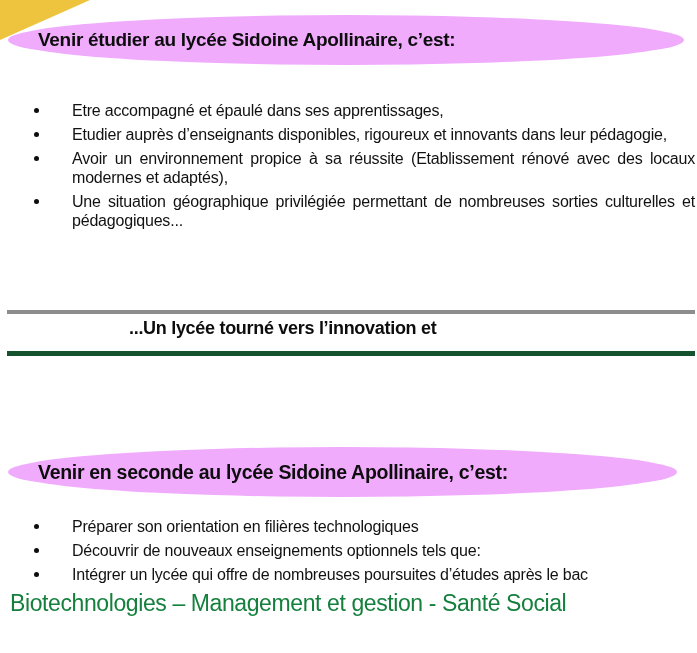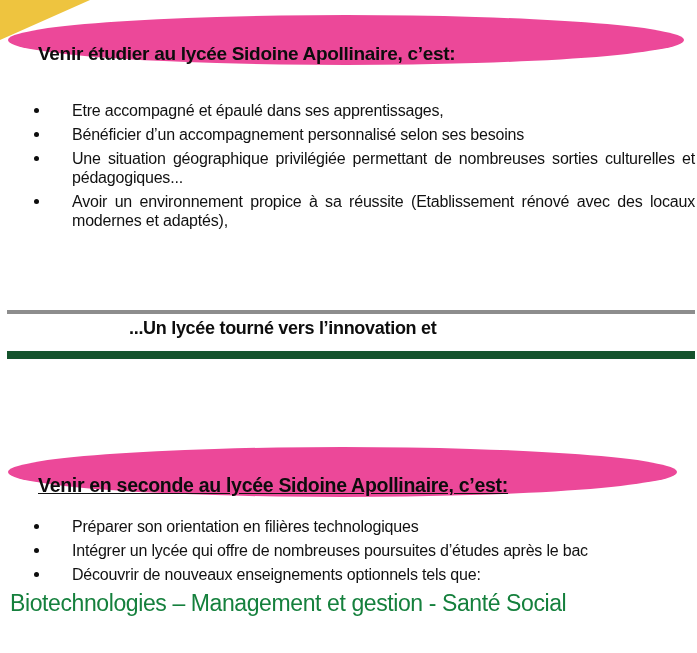--- a/index.html
+++ b/index.html
@@ -26,27 +26,27 @@
     height: 40px;
     background: #eec43f;
     clip-path: polygon(0 0, 100% 0, 55% 45%, 0 100%);
   }
 
   
   .banner {
     position: absolute;
     left: 8px;
     height: 50px;
-    background: #ec4899;
+    background: #f0abfc;
     border-radius: 50% / 50%;
     display: flex;
-    align-items: flex-end;
+    align-items: center;
   }
   .banner-1 { top: 15px;  width: 676px; }
-  .banner-2 { top: 447px; width: 669px; text-decoration: underline; }
+  .banner-2 { top: 447px; width: 669px; }
   .banner-title {
     padding-left: 30px;
     font-weight: bold;
     font-size: 19px;
     letter-spacing: -0.3px;
     white-space: nowrap;
     color: #0d0d0d;
   }
   .banner-2 .banner-title { font-size: 19.5px; }
 
@@ -82,21 +82,21 @@
     background: #0d0d0d;
   }
 
   
   .callout {
     position: absolute;
     left: 7px;
     top: 310px;
     width: 688px;
     border-top: 4px solid #8d8d8d;
-    border-bottom: 8px solid #14532d;
+    border-bottom: 5px solid #14532d;
     padding: 4px 0 13px 122px;
     box-sizing: border-box;
   }
   .callout-line {
     font-weight: bold;
     font-size: 18px;
     line-height: 20px;
     letter-spacing: -0.3px;
     color: #0d0d0d;
   }
@@ -118,34 +118,34 @@
 <div class="page">
 
   <div class="corner-swoosh"></div>
 
   <div class="banner banner-1">
     <span class="banner-title">Venir étudier au lycée Sidoine Apollinaire, c’est:</span>
   </div>
 
   <ul class="bullet-list list-1">
       <li>Etre accompagné et épaulé dans ses apprentissages,</li>
-      <li>Bénéficier d’un accompagnement personnalisé selon ses besoins</li>
+      <li>Etudier auprès d’enseignants disponibles, rigoureux et innovants dans leur pédagogie,</li>
+      <li>Avoir un environnement propice à sa réussite (Etablissement rénové avec des locaux modernes et adaptés),</li>
       <li>Une situation géographique privilégiée permettant de nombreuses sorties culturelles et pédagogiques...</li>
-      <li>Avoir un environnement propice à sa réussite (Etablissement rénové avec des locaux modernes et adaptés),</li>
     </ul>
 
   <div class="callout">
     <div class="callout-line">...Un lycée tourné vers l’innovation et</div>
   </div>
 
   <div class="banner banner-2">
     <span class="banner-title">Venir en seconde au lycée Sidoine Apollinaire, c’est:</span>
   </div>
 
   <ul class="bullet-list list-2">
       <li>Préparer son orientation en filières technologiques</li>
+      <li>Découvrir de nouveaux enseignements optionnels tels que:</li>
       <li>Intégrer un lycée qui offre de nombreuses poursuites d’études après le bac</li>
-      <li>Découvrir de nouveaux enseignements optionnels tels que:</li>
     </ul>
 
   <div class="options-heading">Biotechnologies – Management et gestion - Santé Social</div>
 
 </div>
 
 </body></html>

